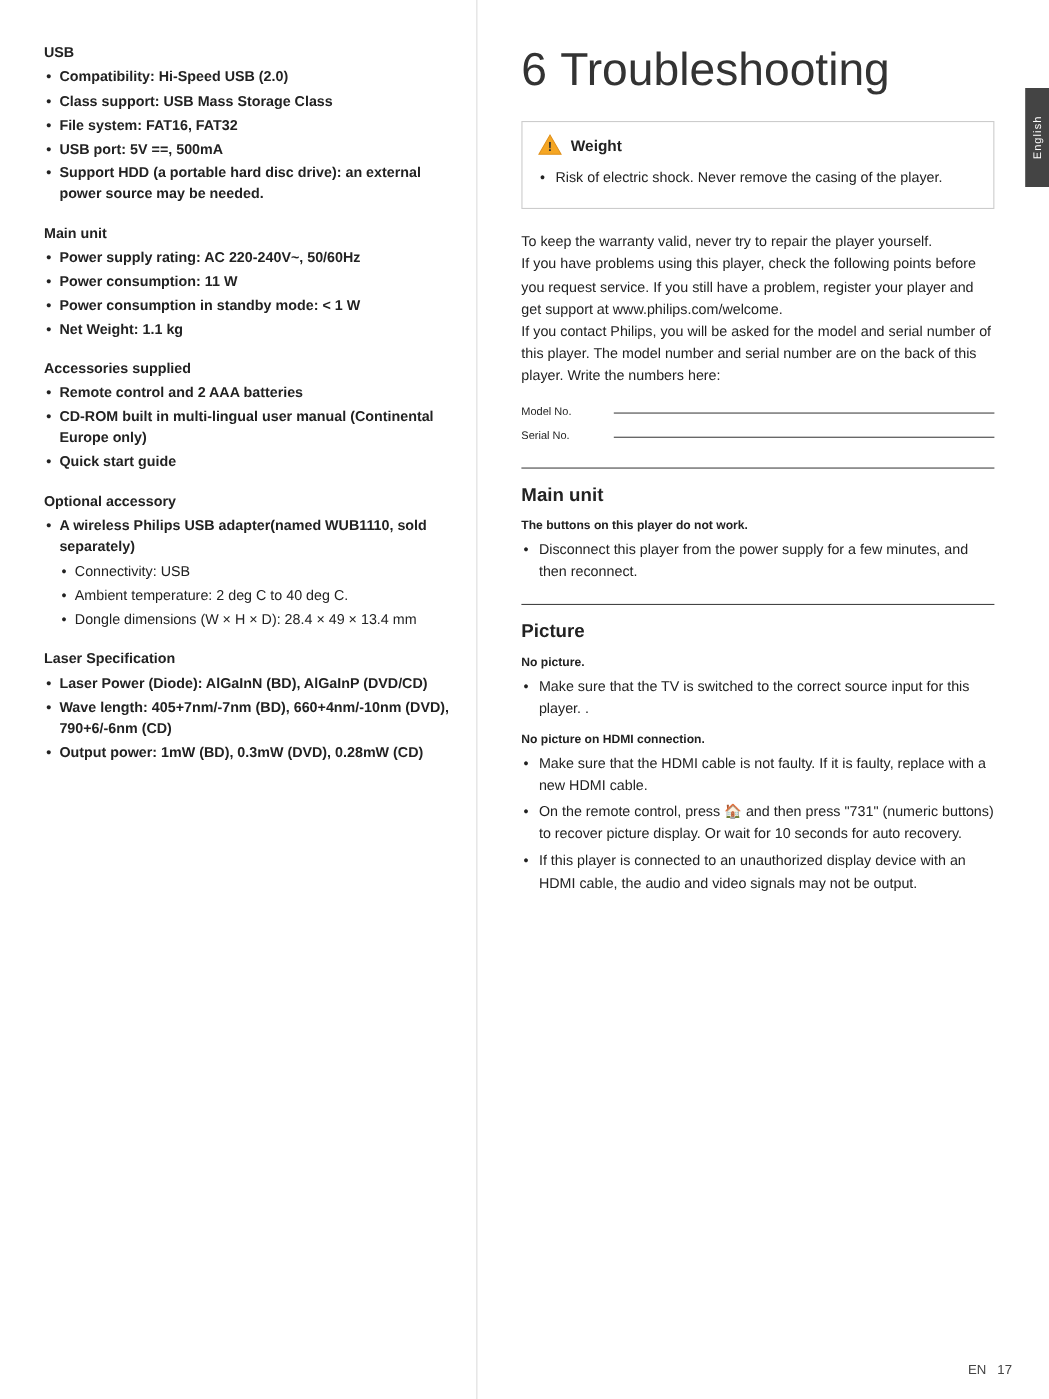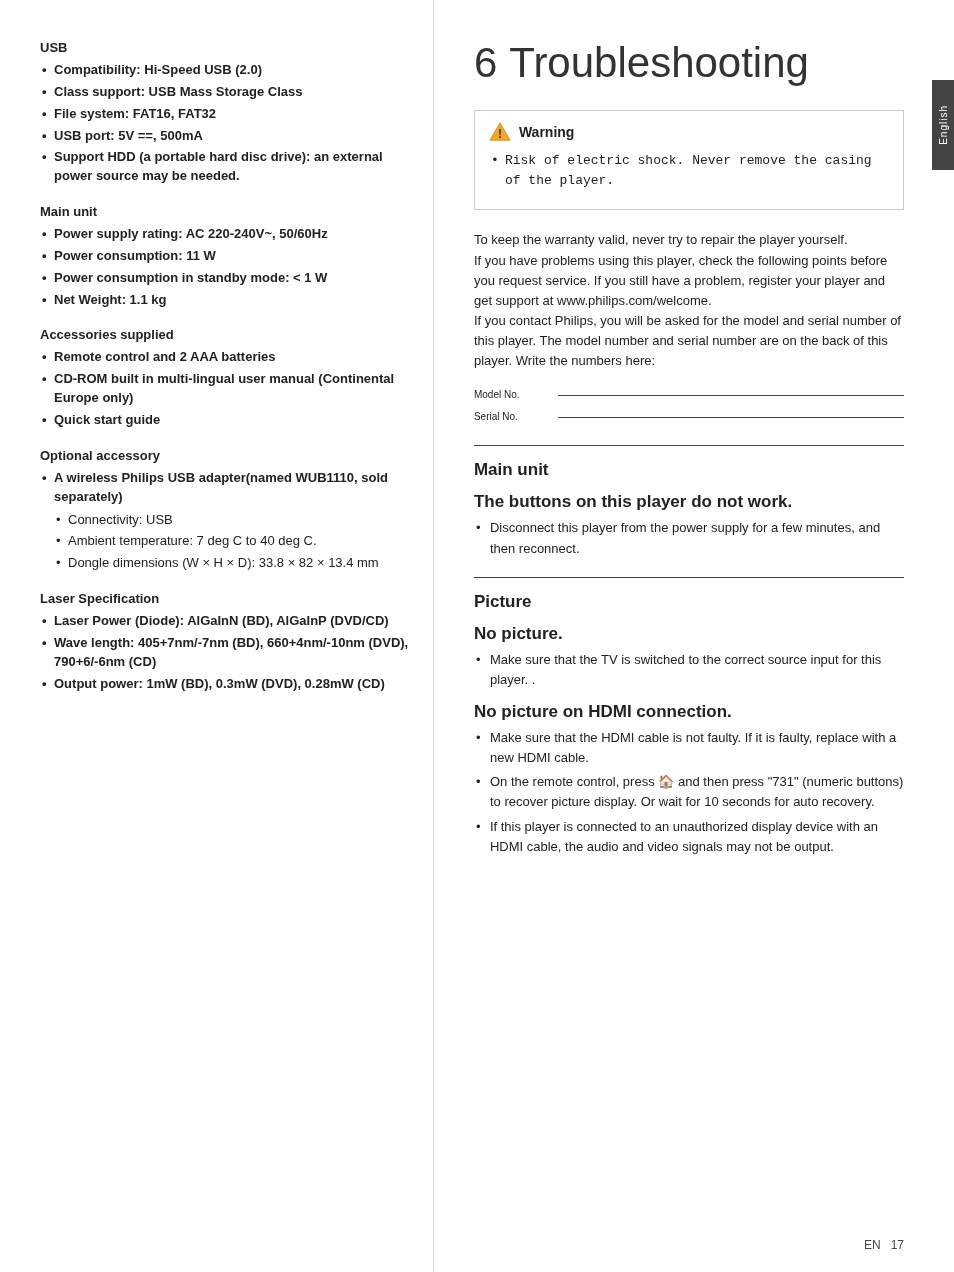--- a/index.html
+++ b/index.html
@@ -131,21 +131,20 @@
     }
     .warning-content ul {
       list-style: none;
       padding: 0;
     }
     .warning-content ul li {
       padding-left: 14px;
       position: relative;
       font-size: 13px;
       line-height: 1.45;
-      font-family: Liberation Mono, monospace;
     }
     .warning-content ul li::before {
       content: "•";
       position: absolute;
       left: 2px;
     }
     
     .body-text {
       font-size: 13px;
       line-height: 1.55;
@@ -174,21 +173,21 @@
       border-top: 1.5px solid #444;
       margin: 18px 0 14px 0;
     }
     .section-title {
       font-size: 17px;
       font-weight: bold;
       margin-bottom: 10px;
       color: #222;
     }
     .sub-section-title {
-      font-size: 17px;
+      font-size: 11px;
       font-weight: bold;
       margin-bottom: 6px;
       margin-top: 12px;
     }
     .right-col ul {
       list-style: none;
       padding: 0;
       margin: 0 0 8px 0;
     }
     .right-col ul li {
@@ -200,21 +199,21 @@
     }
     .right-col ul li::before {
       content: "•";
       position: absolute;
       left: 2px;
     }
     
     .footer {
       position: absolute;
       bottom: 20px;
-      right: 50px;
+      right: 34px;
       font-size: 12px;
       color: #444;
       display: flex;
       align-items: center;
       gap: 10px;
     }
     .footer-lang {
       font-size: 12px;
     }
   </style>
@@ -253,22 +252,22 @@
         <li>CD-ROM built in multi-lingual user manual (Continental Europe only)</li>
         <li>Quick start guide</li>
       </ul>
 
     <div class="section-heading">Optional accessory</div>
     <ul class="spec-list">
     <li>A wireless Philips USB adapter(named WUB1110, sold separately)</li>
       </ul>
     <ul class="sub-list">
         <li>Connectivity: USB</li>
-        <li>Ambient temperature: 7 deg C to 40 deg C.</li>
-        <li>Dongle dimensions (W × H × D): 33.8 × 82 × 13.4 mm</li>
+        <li>Ambient temperature: 2 deg C to 40 deg C.</li>
+        <li>Dongle dimensions (W × H × D): 28.4 × 49 × 13.4 mm</li>
       </ul>
 
     <div class="section-heading">Laser Specification</div>
     <ul class="spec-list">
     <li>Laser Power (Diode): AlGaInN (BD), AlGaInP (DVD/CD)</li>
         <li>Wave length: 405+7nm/-7nm (BD), 660+4nm/-10nm (DVD), 790+6/-6nm (CD)</li>
         <li>Output power: 1mW (BD), 0.3mW (DVD), 0.28mW (CD)</li>
       </ul>
 
   </div>
@@ -278,21 +277,21 @@
     <div class="chapter-title">
       <span class="chapter-number">6</span><span>Troubleshooting</span>
     </div>
 
     <div class="warning-box">
       <div class="warning-header">
         <svg class="warning-icon" viewBox="0 0 24 24" fill="none" xmlns="http://www.w3.org/2000/svg">
           <path d="M1 21L12 2L23 21H1Z" fill="#f5a623" stroke="#e0901a" stroke-width="1"></path>
           <text x="12" y="18" text-anchor="middle" font-size="13" font-weight="bold" fill="#333">!</text>
         </svg>
-        <span class="warning-title">Warning</span>
+        <span class="warning-title">Weight</span>
       </div>
       <div class="warning-content">
         <ul>
         <li>Risk of electric shock. Never remove the casing of the player.</li>
           </ul>
       </div>
     </div>
 
     <div class="body-text">To keep the warranty valid, never try to repair the player yourself.<br>If you have problems using this player, check the following points before you request service. If you still have a problem, register your player and get support at www.philips.com/welcome.<br>If you contact Philips, you will be asked for the model and serial number of this player. The model number and serial number are on the back of this player. Write the numbers here:</div>
 

